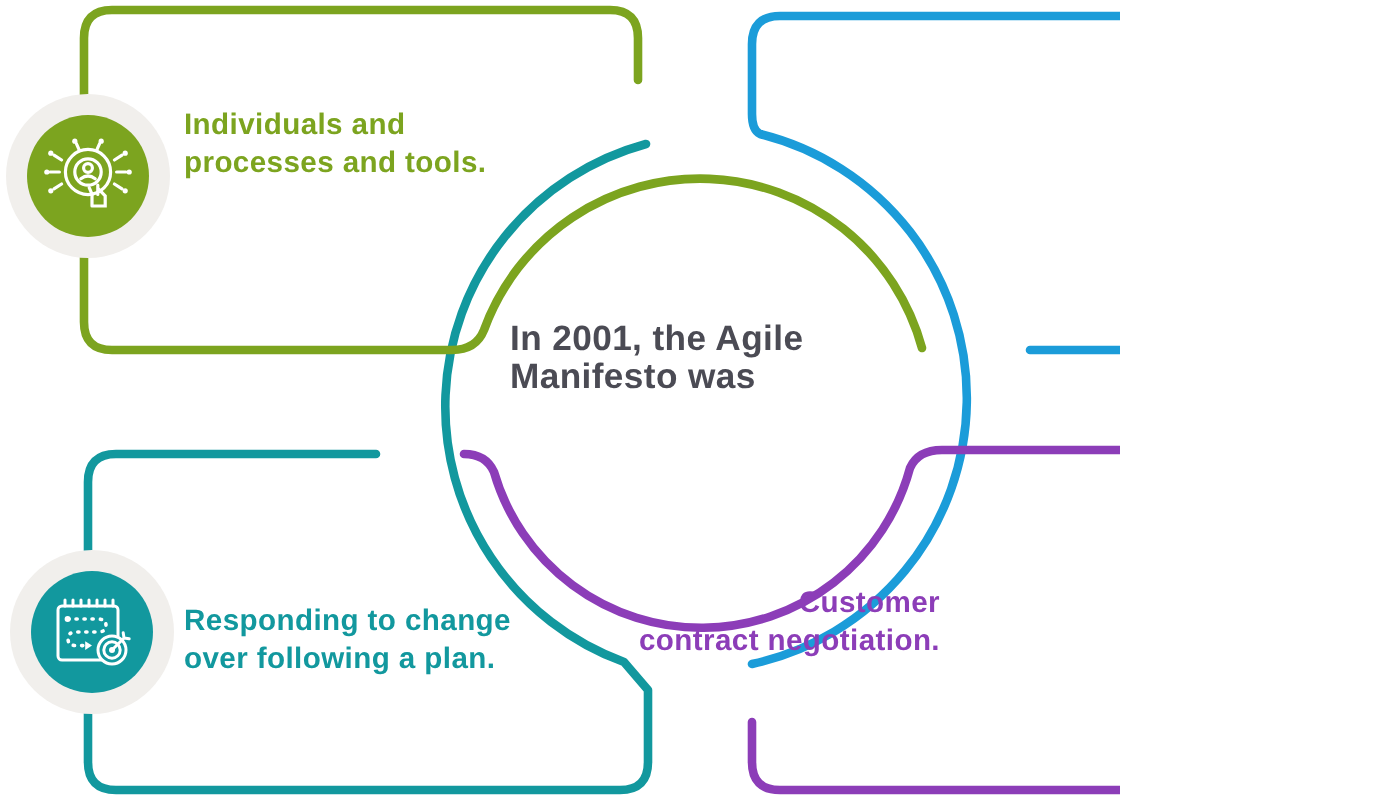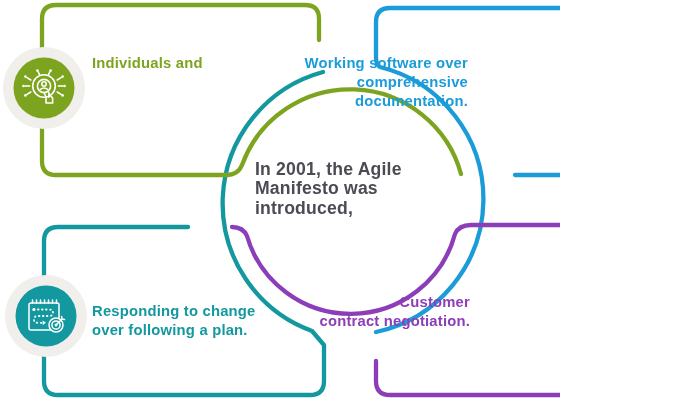--- a/index.html
+++ b/index.html
@@ -111,37 +111,32 @@
           <path d="M -7.9 3 A 8.2 8.2 0 0 1 -3 -7.4"></path>
           <path d="M 7.9 -0.6 A 8.2 8.2 0 0 1 3 10.2"></path>
           <path d="M -2.7 -7.6 l -2.9 -0.8 l 0.9 2.9 z M 2.7 10.4 l 2.9 0.8 l -0.9 -2.9 z" fill="#ffffff" stroke="none"></path>
         </g>
       </g>
     </g>
   </svg>
 
   <div class="qtext c-green" style="left:92px;top:54px;">
     <span>Individuals and</span>
+    <span>processes and tools.</span>
   </div>
 
-  <div class="qtext c-blue ta-r" style="right:92px;top:54px;">
-    <span>Working software over</span>
-    <span>comprehensive</span>
-    <span>documentation.</span>
-  </div>
 
   <div class="qtext c-teal" style="left:92px;top:302px;">
     <span>Responding to change</span>
     <span>over following a plan.</span>
   </div>
 
   <div class="qtext c-purple ta-r" style="right:90px;top:293px;text-align:right;">
     <span>Customer</span>
     <span>contract negotiation.</span>
   </div>
 
   <div class="center-text">
     <span>In 2001, the Agile</span>
     <span>Manifesto was</span>
-    <span>introduced,</span>
   </div>
 
 </div>
 
 </body></html>

